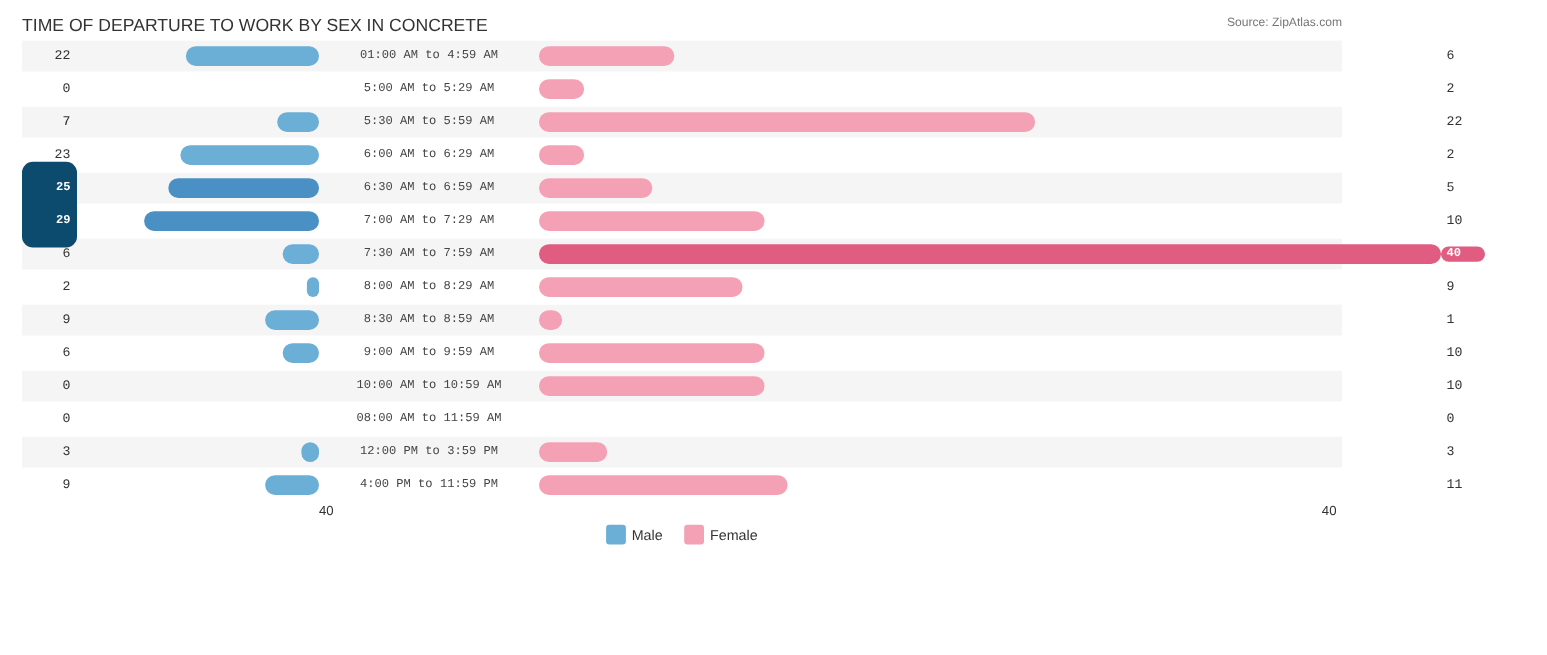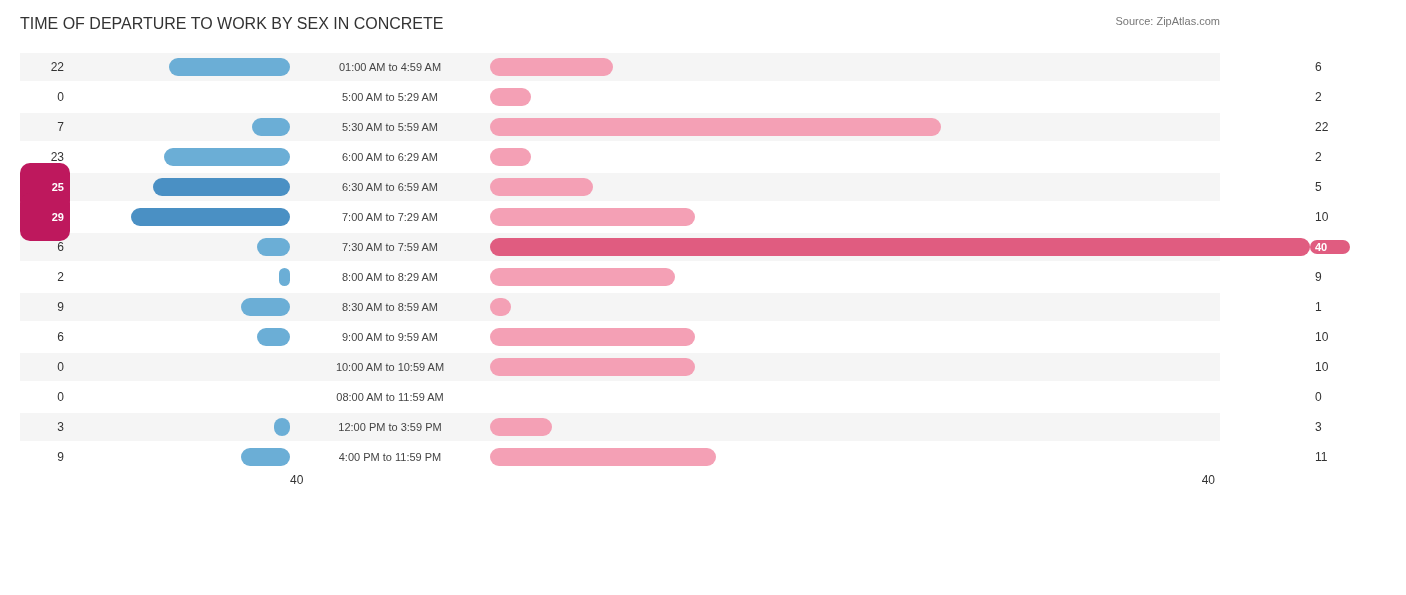--- a/index.html
+++ b/index.html
@@ -26,21 +26,22 @@
       position: absolute;
       top: 15px;
       right: 20px;
       font-size: 11px;
       color: #777;
       padding-left: 20px;
     }
     .chart-area {
       position: relative;
       width: 100%;
-      margin-top: 20px;
+      margin-top: 4px;
+      font-family: Liberation Mono, monospace;
     }
     .row {
       display: flex;
       align-items: center;
       height: 28px;
       margin-bottom: 2px;
     }
     .row:nth-child(odd) {
       background: #f5f5f5;
     }
@@ -96,21 +97,21 @@
     }
     
     .right-bar.highlight {
       background: #e05c80;
     }
     .left-bar.highlight-blue {
       background: #4a90c4;
     }
     .left-value.bold {
       font-weight: bold;
-      background: #be185d;
+      background: #0c4a6e;
       color: white;
       border-radius: 10px;
       padding: 18px 6px;
       font-size: 11px;
     }
     .right-value.bold {
       font-weight: bold;
       background: #e05c80;
       color: white;
       border-radius: 10px;
@@ -340,13 +341,23 @@
 
   <div class="axis-labels">
     <div class="axis-left-space"></div>
     <div class="axis-label-left">40</div>
     <div class="axis-middle-space"></div>
     <div class="axis-right-area">
       <div class="axis-label-right">40</div>
     </div>
   </div>
 
+  <div class="legend">
+    <div class="legend-item">
+      <div class="legend-box male"></div>
+      <span>Male</span>
+    </div>
+    <div class="legend-item">
+      <div class="legend-box female"></div>
+      <span>Female</span>
+    </div>
+  </div>
 </div>
 
 </body></html>

